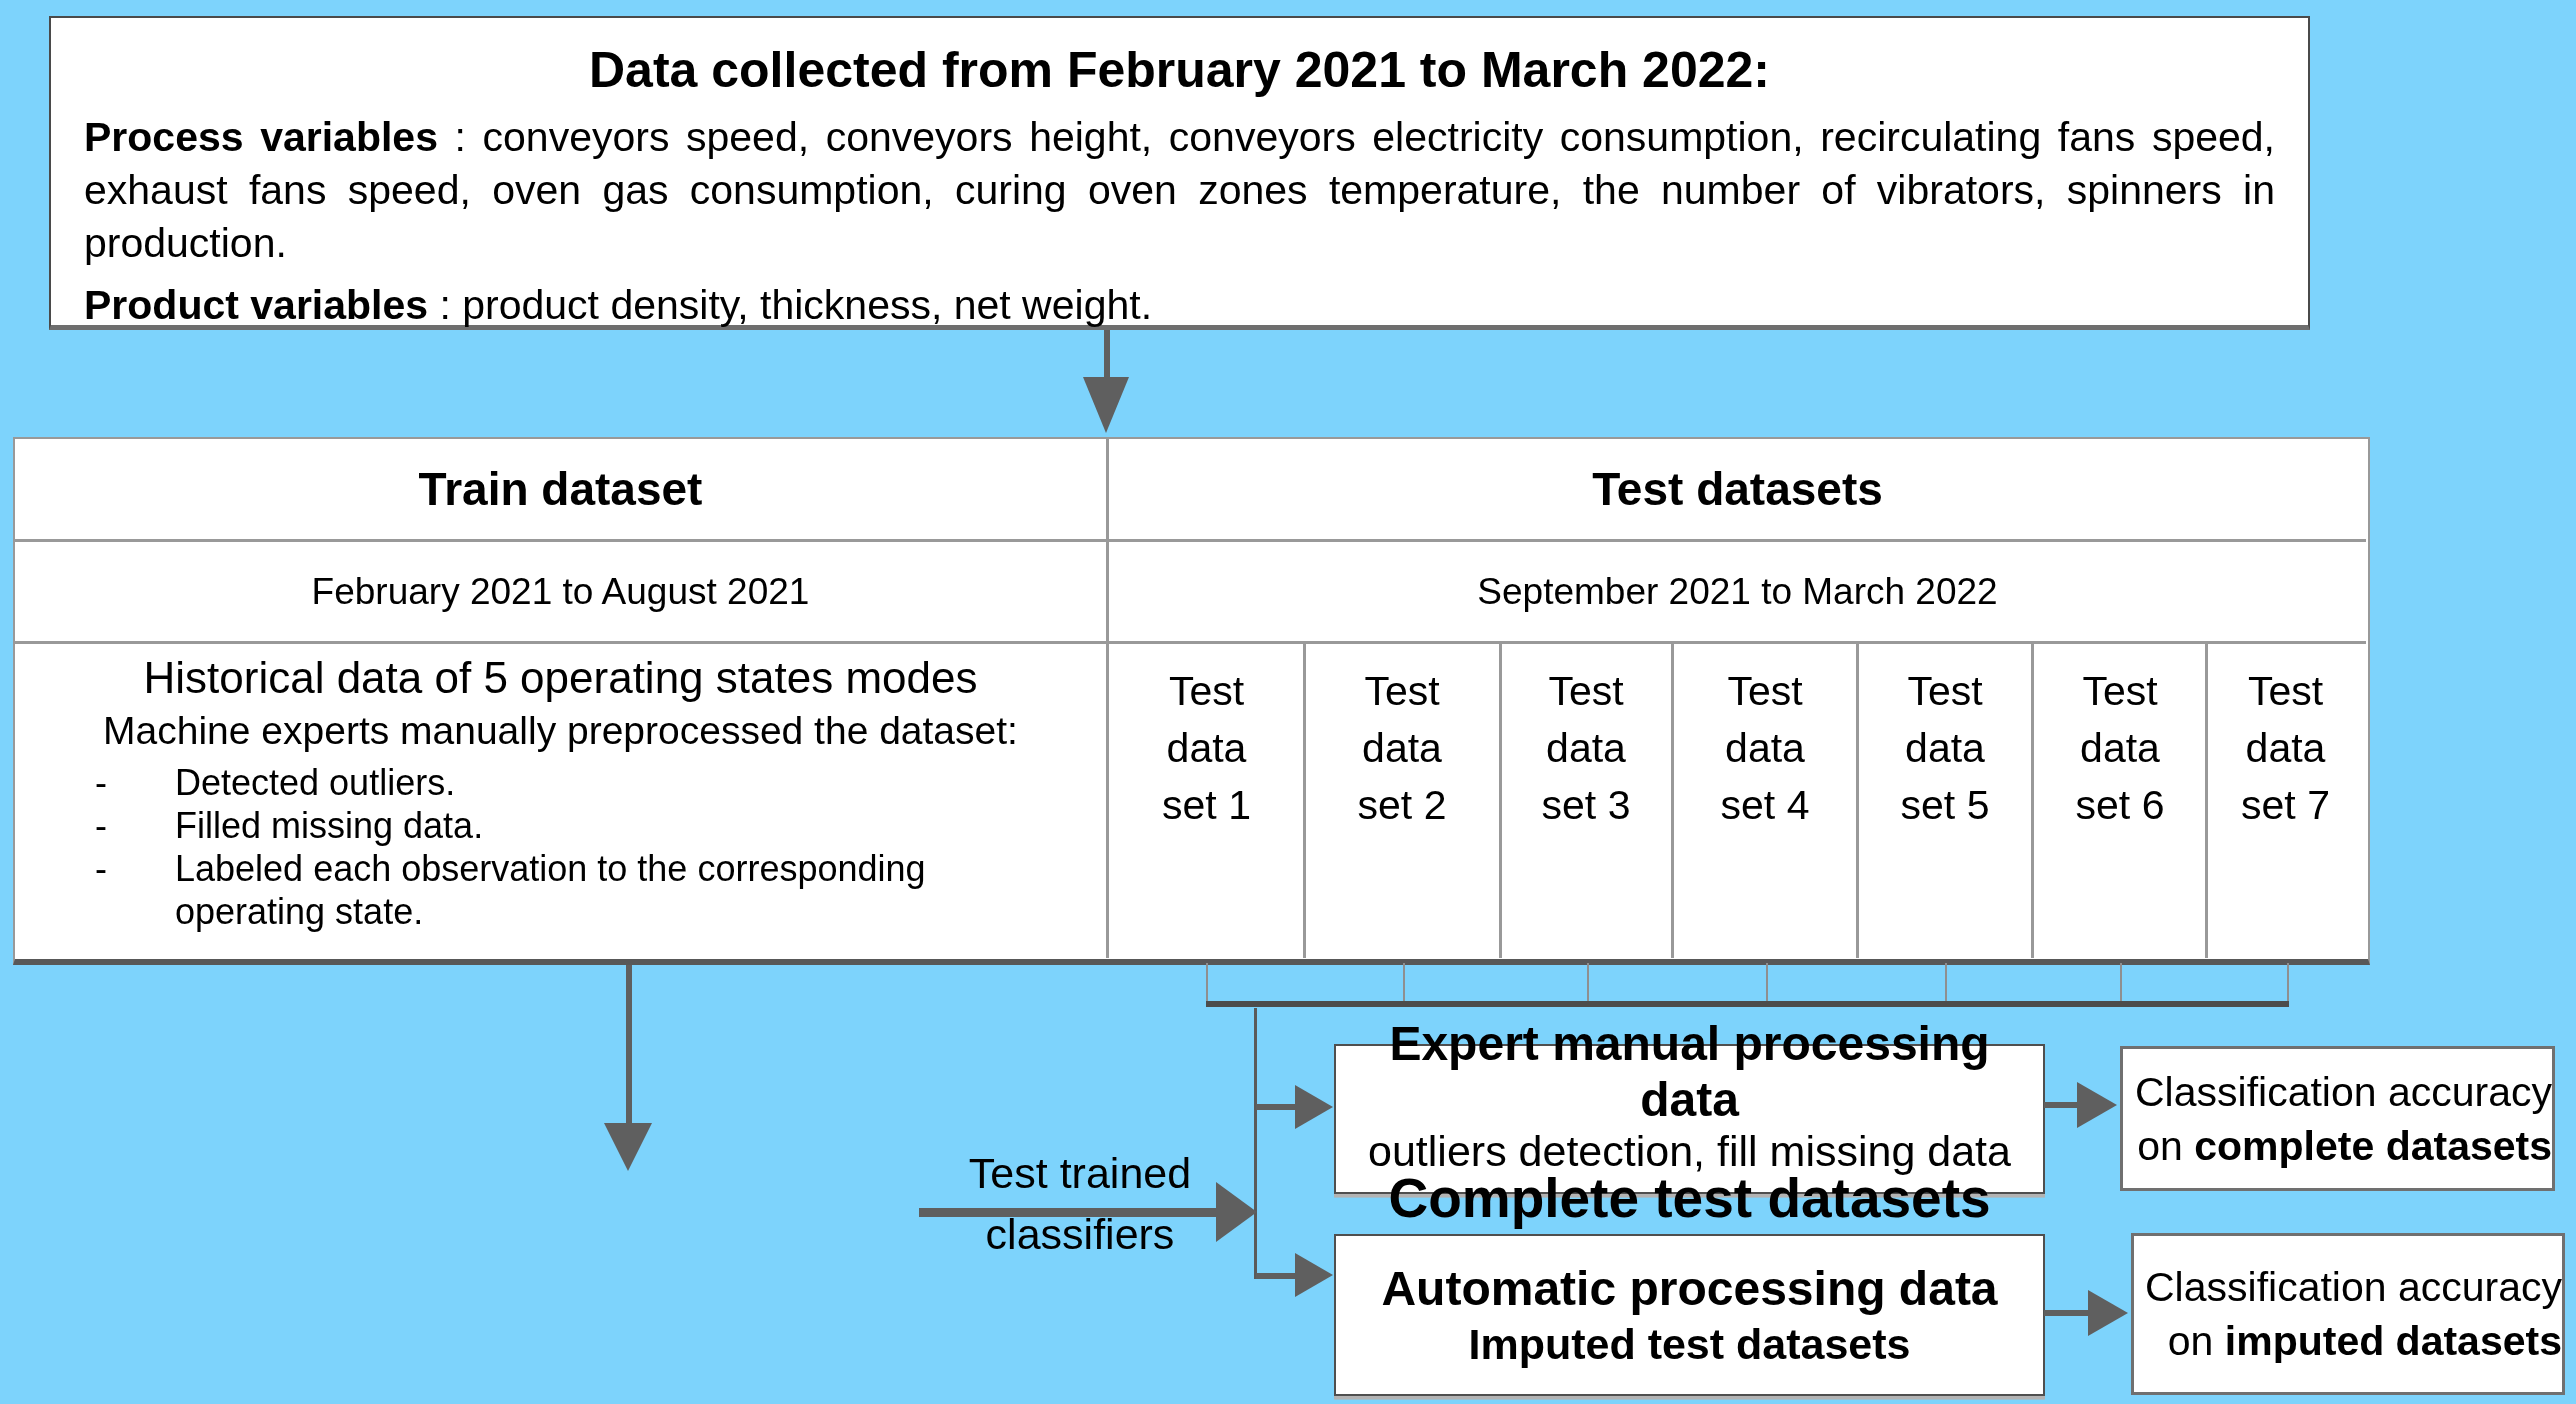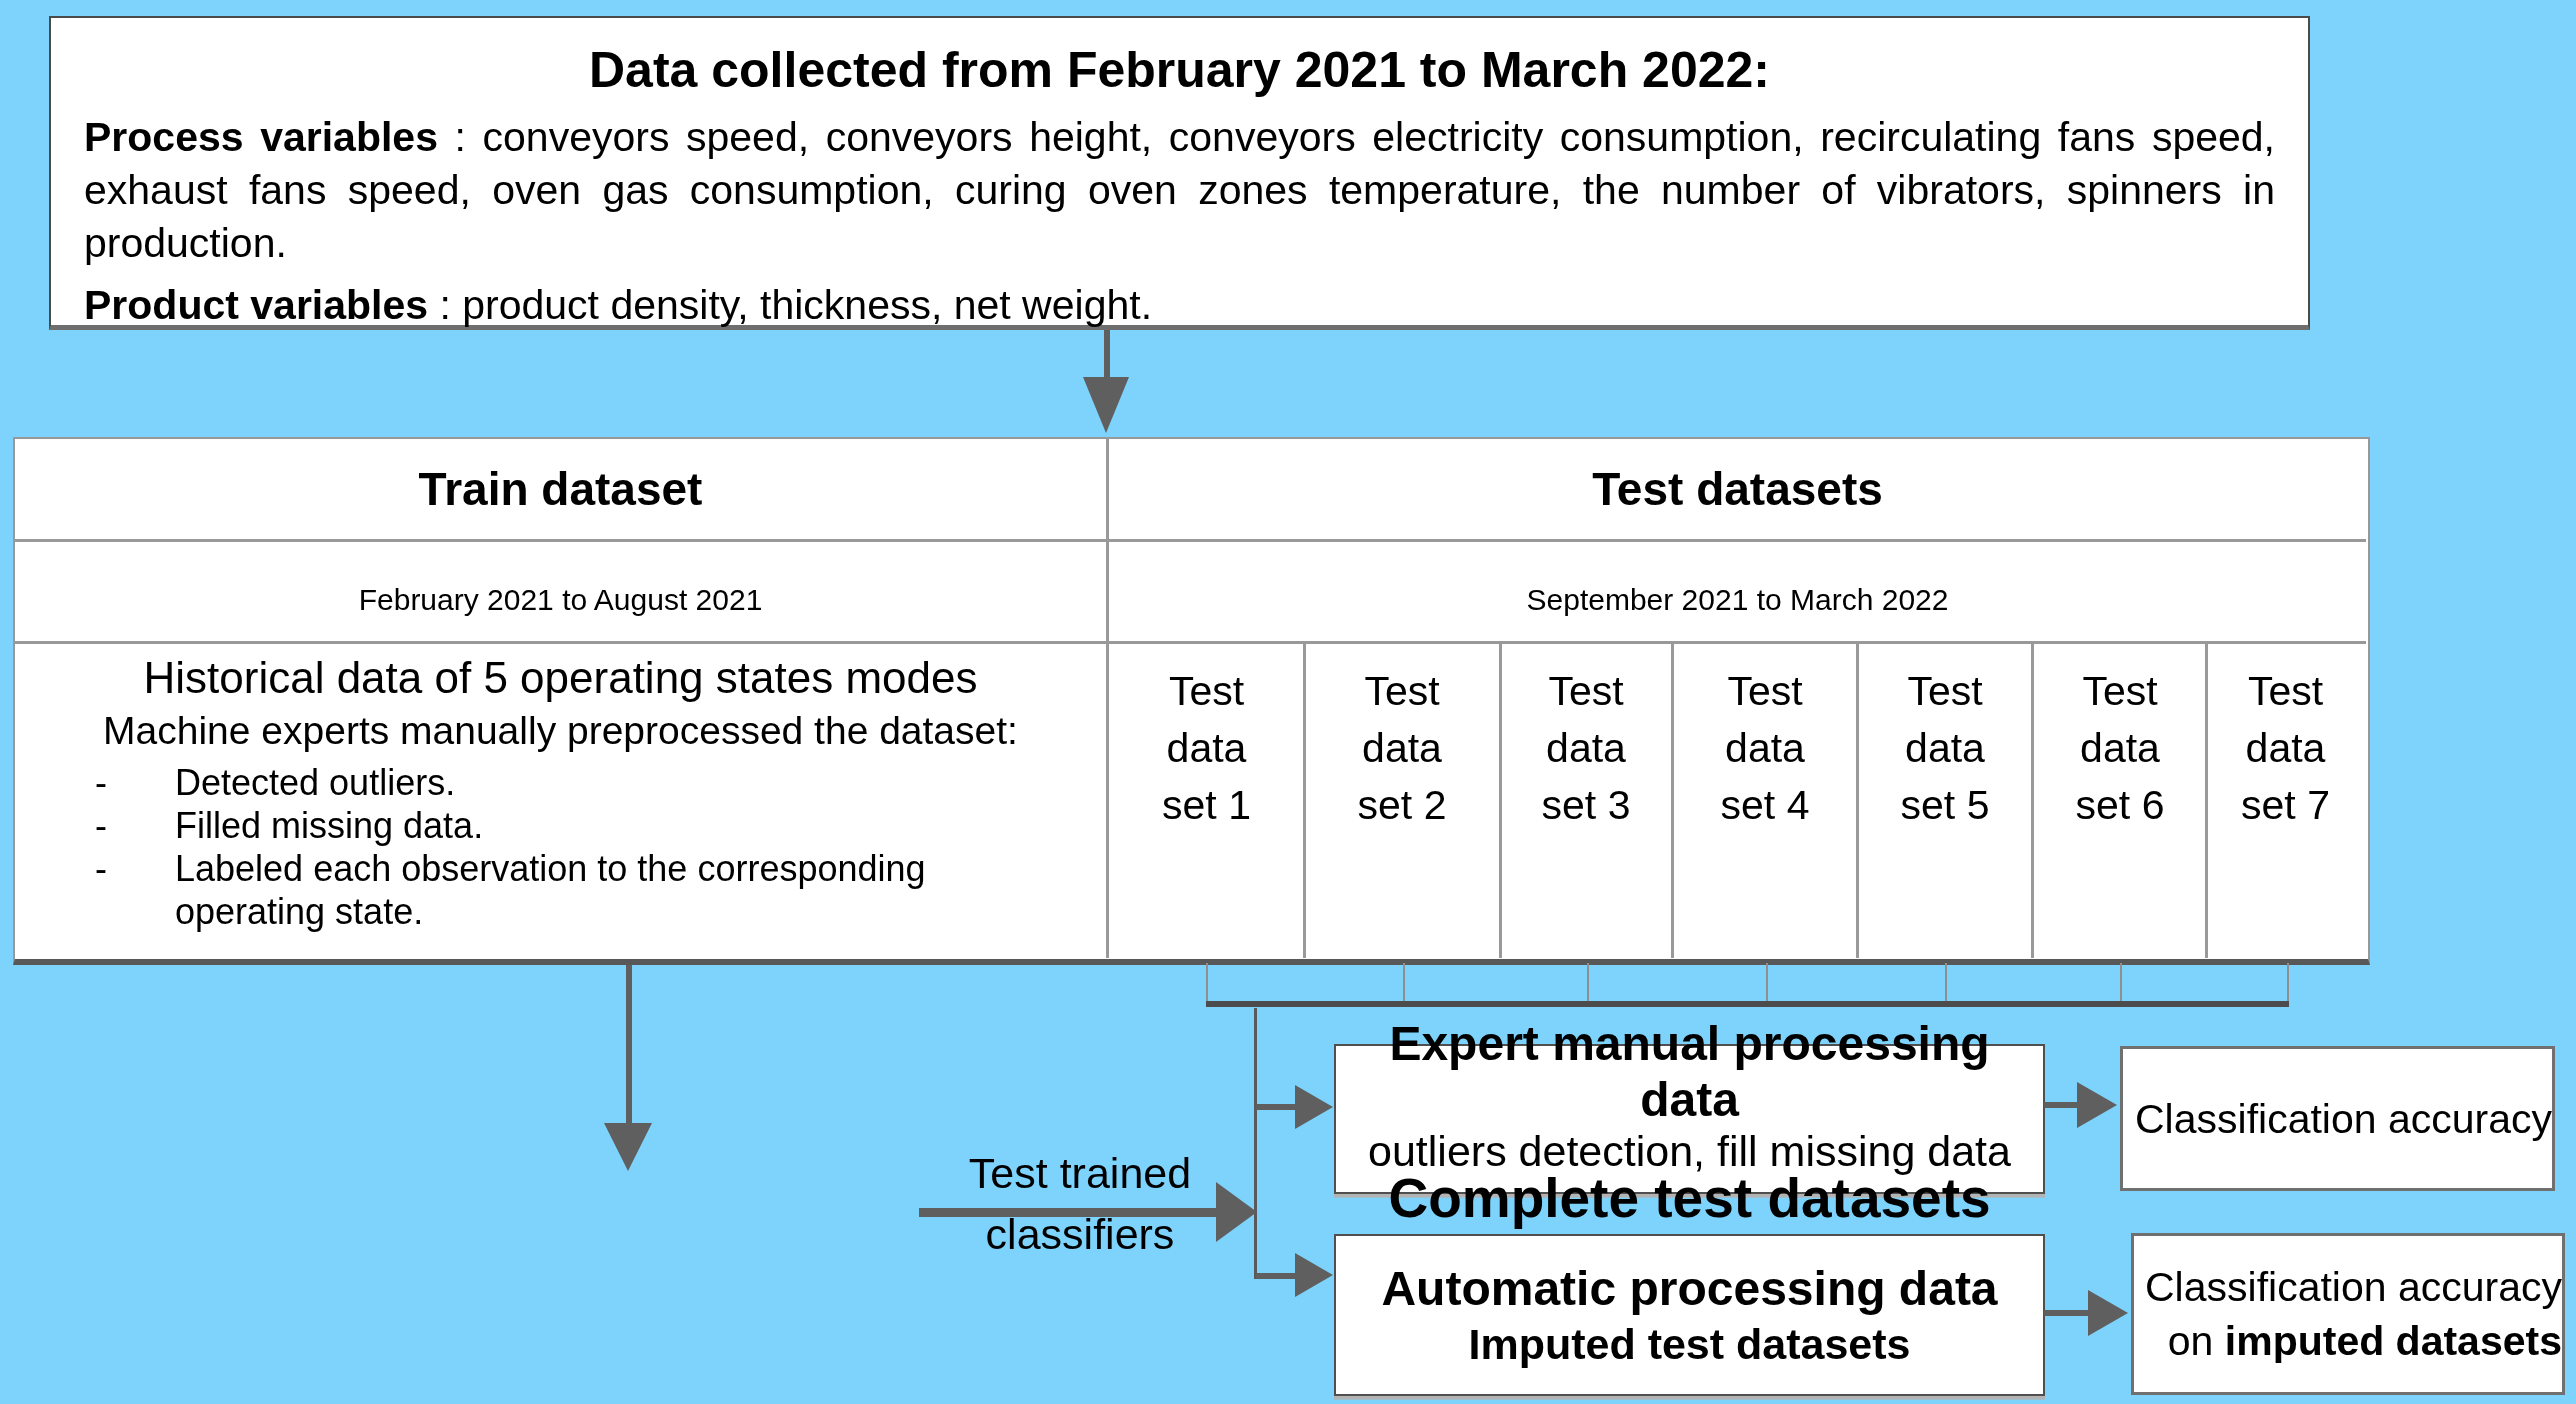--- a/index.html
+++ b/index.html
@@ -23,21 +23,21 @@
 
   
   .dtable {
     left:13px; top:437px; width:2357px; height:528px;
     border:2.9px solid #999999; border-bottom:6.4px solid #585858;
     box-sizing:border-box; background:#fff;
   }
   .gridline { position:absolute; background:#999999; }
   .cell { position:absolute; display:flex; align-items:center; justify-content:center; box-sizing:border-box; }
   .hdr  { font-size:46px; font-weight:bold; }
-  .period { font-size:30px;margin-top:8px; }
+  .period { font-size:37px; }
   .train-content { position:absolute; box-sizing:border-box; }
   .tc-line1 { font-size:44px; line-height:54px; text-align:center; margin-top:7px; }
   .tc-line2 { font-size:39px; line-height:50px; text-align:center; margin-top:1.4px; }
   .bullets  { margin-top:4.3px; }
   .bullet-row { position:relative; padding-left:160px; padding-right:40px; font-size:36px; line-height:43px; }
   .bullet-dash { position:absolute; left:80px; top:0; }
   .test-cell { position:absolute; box-sizing:border-box; text-align:center; padding-top:18.5px; }
   .test-cell div { font-size:41px; line-height:57px; }
 
   
@@ -191,20 +191,21 @@
   </div>
 
   <div class="stem-h" style="left:2044px; top:1102px; width:36px; height:6.4px;"></div>
   <div class="head-right" style="left:2077px; top:1082px; border-top-width:23px; border-bottom-width:23px;"></div>
 
   <div class="stem-h" style="left:2044px; top:1310px; width:46px; height:6.4px;"></div>
   <div class="head-right" style="left:2088px; top:1290px; border-top-width:23px; border-bottom-width:23px;"></div>
 
   <div class="rbox" style="left:2120px; top:1046px; width:435px; height:145px;">
     <div class="rl">Classification accuracy</div>
+    <div class="rl"><span>on </span><b>complete datasets</b></div>
   </div>
   <div class="rbox" style="left:2131px; top:1233px; width:434px; height:162px;">
     <div class="rl">Classification accuracy</div>
     <div class="rl"><span>on </span><b>imputed datasets</b></div>
   </div>
 
 </div>
 
 
 </body></html>

